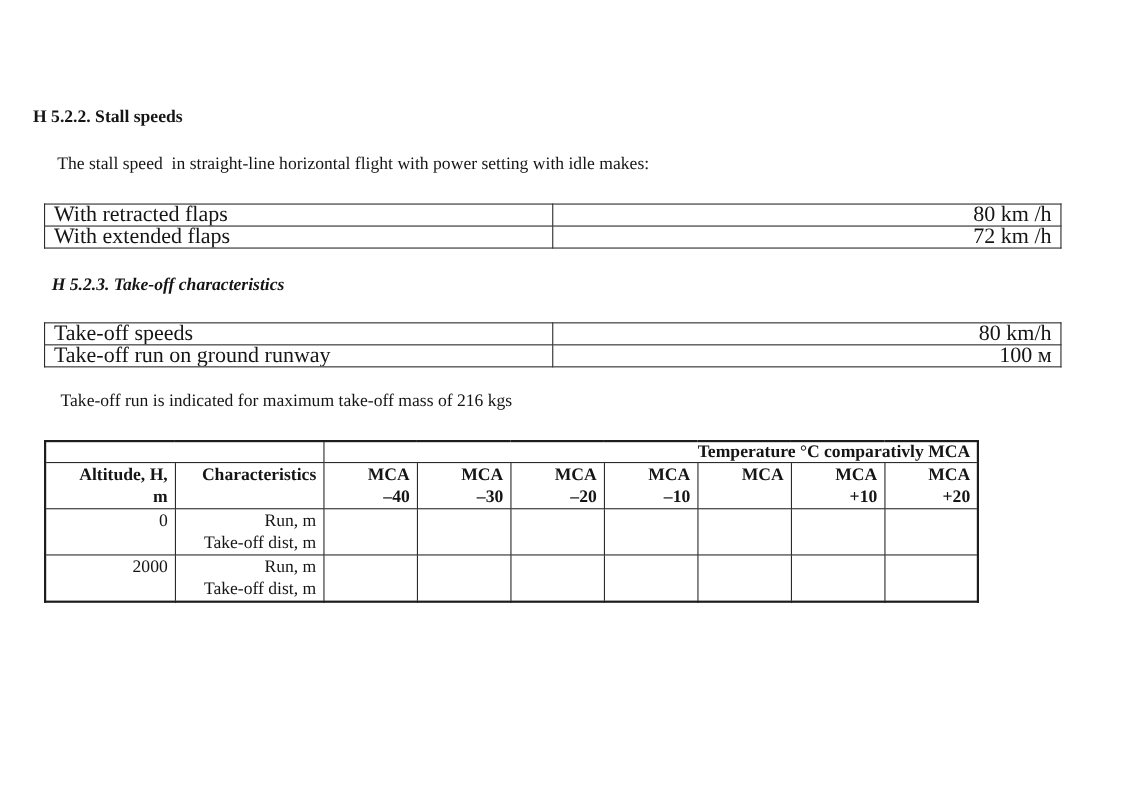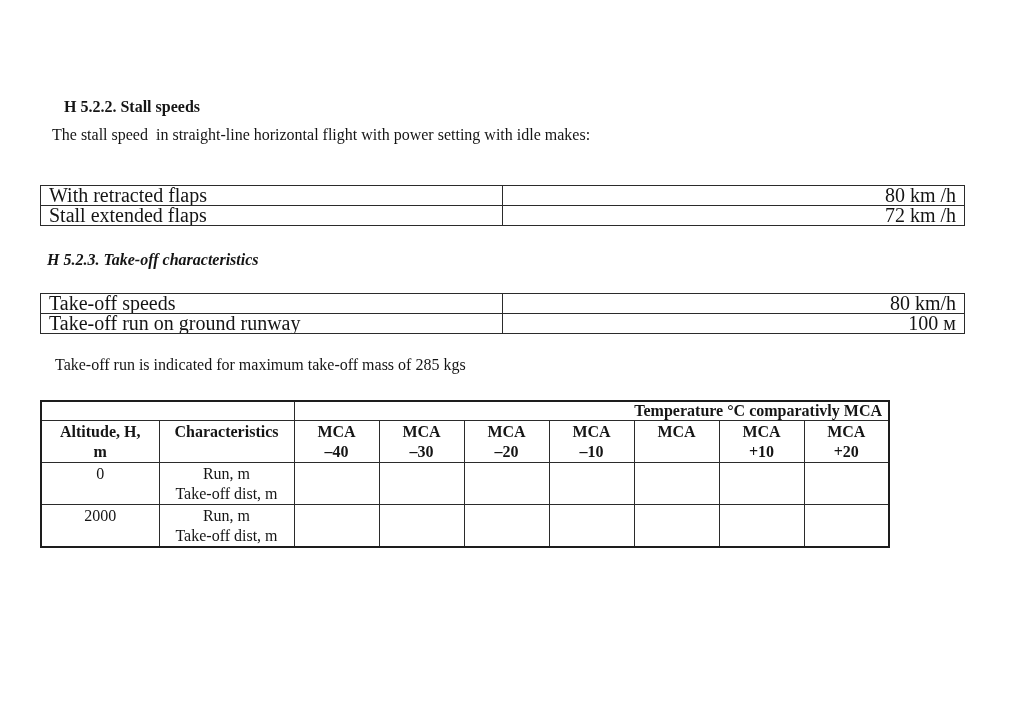--- a/index.html
+++ b/index.html
@@ -45,21 +45,21 @@
   table.perf {
     border-collapse: collapse;
     table-layout: fixed;
     width: 848px;
     font-size: 16px;
     border: 2px solid #1d1d1d;
   }
   table.perf th, table.perf td {
     border: 1px solid #2b2b2b;
     vertical-align: top;
-    text-align: center;
+    text-align: right;
     padding: 0 6px;
     line-height: 20px;
     white-space: pre-line;
     overflow: hidden;
   }
   table.perf tr.perf-row1 td { height: 19px; line-height: 18px; padding: 0 6px; }
   table.perf td.temp-head {
     font-weight: 700;
     text-align: right;
   }
@@ -68,53 +68,53 @@
     font-weight: 700;
     padding-top: 1px;
   }
   table.perf tr.perf-body td { height: 39px; padding-top: 1px; }
 </style>
 </head>
 <body>
 
 <div class="page">
 
-  <div class="abs heading" style="left:64px; top:98px;">H 5.2.2. Stall speeds</div>
+  <div class="abs heading" style="left:30px; top:98px;">H 5.2.2. Stall speeds</div>
 
-  <div class="abs para" style="left:52px; top:126px;font-family:Liberation Serif, serif;">The stall speed  in straight-line horizontal flight with power setting with idle makes:</div>
+  <div class="abs para" style="left:52px; top:141px;font-family:Liberation Serif, serif;">The stall speed  in straight-line horizontal flight with power setting with idle makes:</div>
 
   <table class="kv abs" style="left:40px; top:185px;">
     <tbody>
         <tr>
       <td class="kv-label">With retracted flaps</td>
       <td class="kv-value">80 km /h</td>
     </tr>
     <tr>
-      <td class="kv-label">Stall extended flaps</td>
+      <td class="kv-label">With extended flaps</td>
       <td class="kv-value">72 km /h</td>
     </tr>
   </tbody>
     </table>
 
   <div class="abs heading" style="left:47px; top:251px;font-style:italic;">H 5.2.3. Take-off characteristics</div>
 
   <table class="kv abs" style="left:40px; top:293px;">
     <tbody>
         <tr>
       <td class="kv-label">Take-off speeds</td>
       <td class="kv-value">80 km/h</td>
     </tr>
     <tr>
       <td class="kv-label">Take-off run on ground runway</td>
       <td class="kv-value">100 м</td>
     </tr>
   </tbody>
     </table>
 
-  <div class="abs para" style="left:55px; top:356px;">Take-off run is indicated for maximum take-off mass of 285 kgs</div>
+  <div class="abs para" style="left:55px; top:356px;">Take-off run is indicated for maximum take-off mass of 216 kgs</div>
 
   <table class="perf abs" style="left:40px; top:400px;">
     <colgroup>
       <col style="width:118px">
       <col style="width:135px">
       <col style="width:85px">
         <col style="width:85px">
         <col style="width:85px">
       <col style="width:85px">
         <col style="width:85px">

